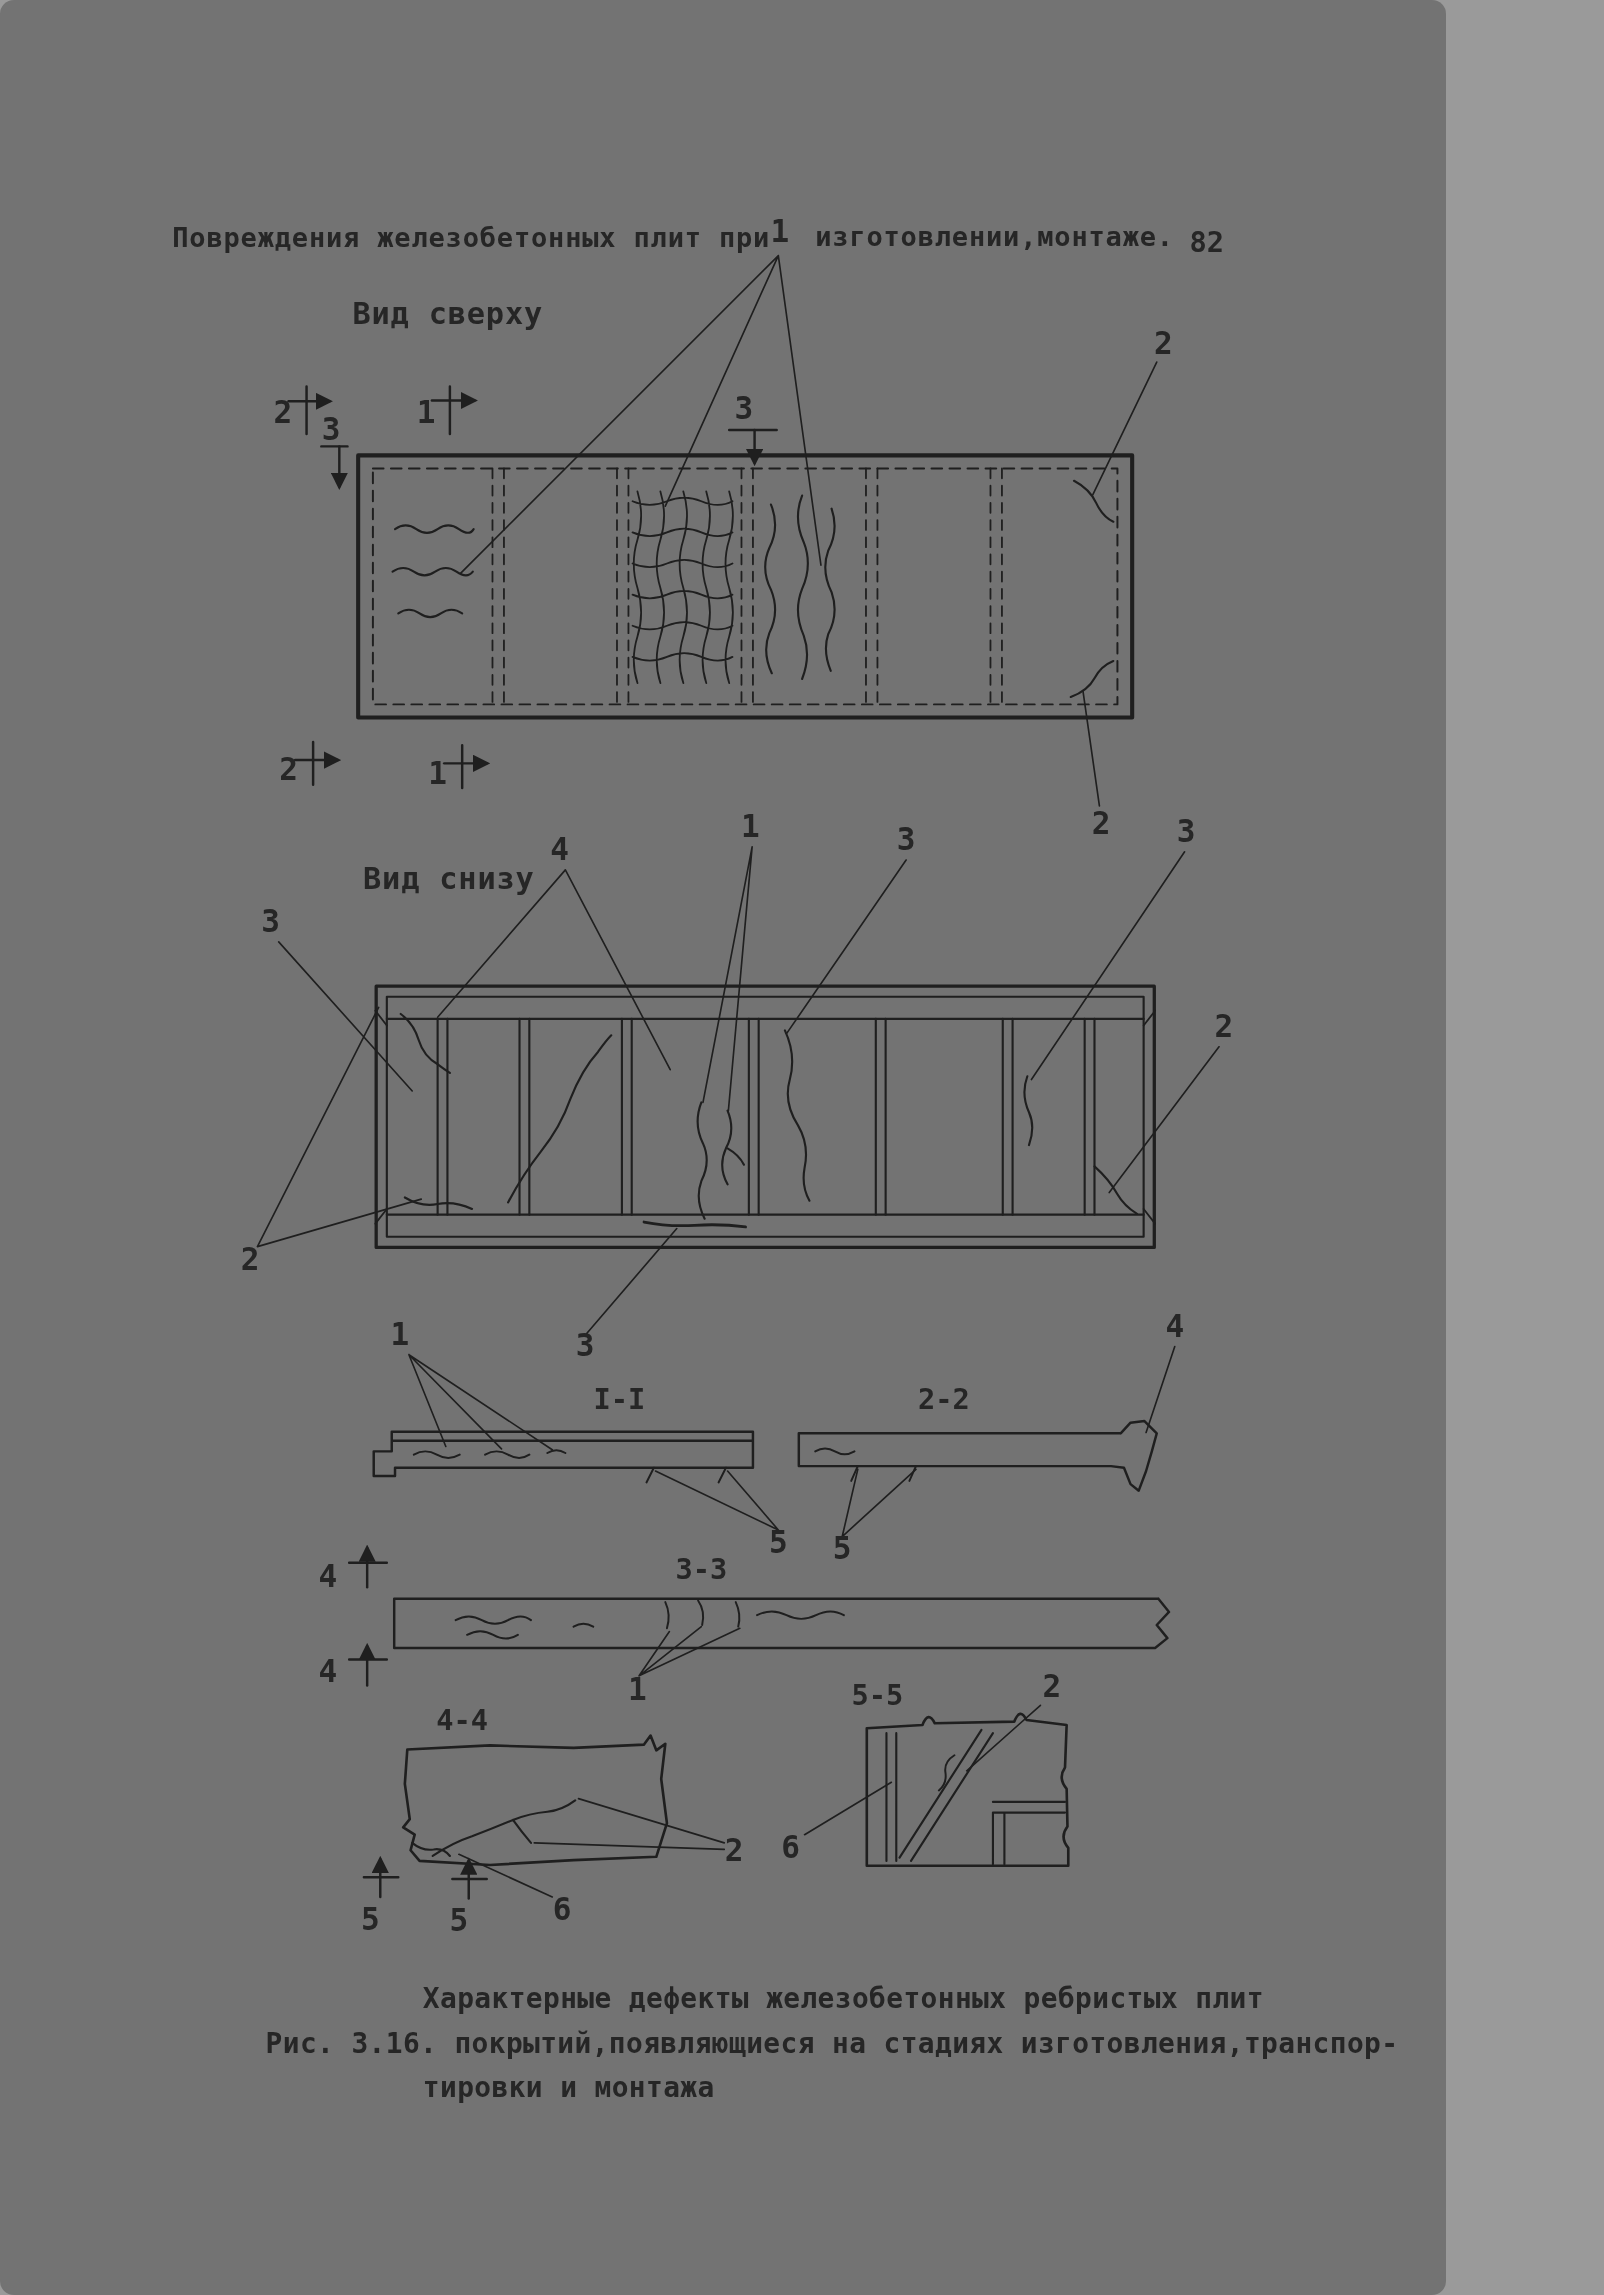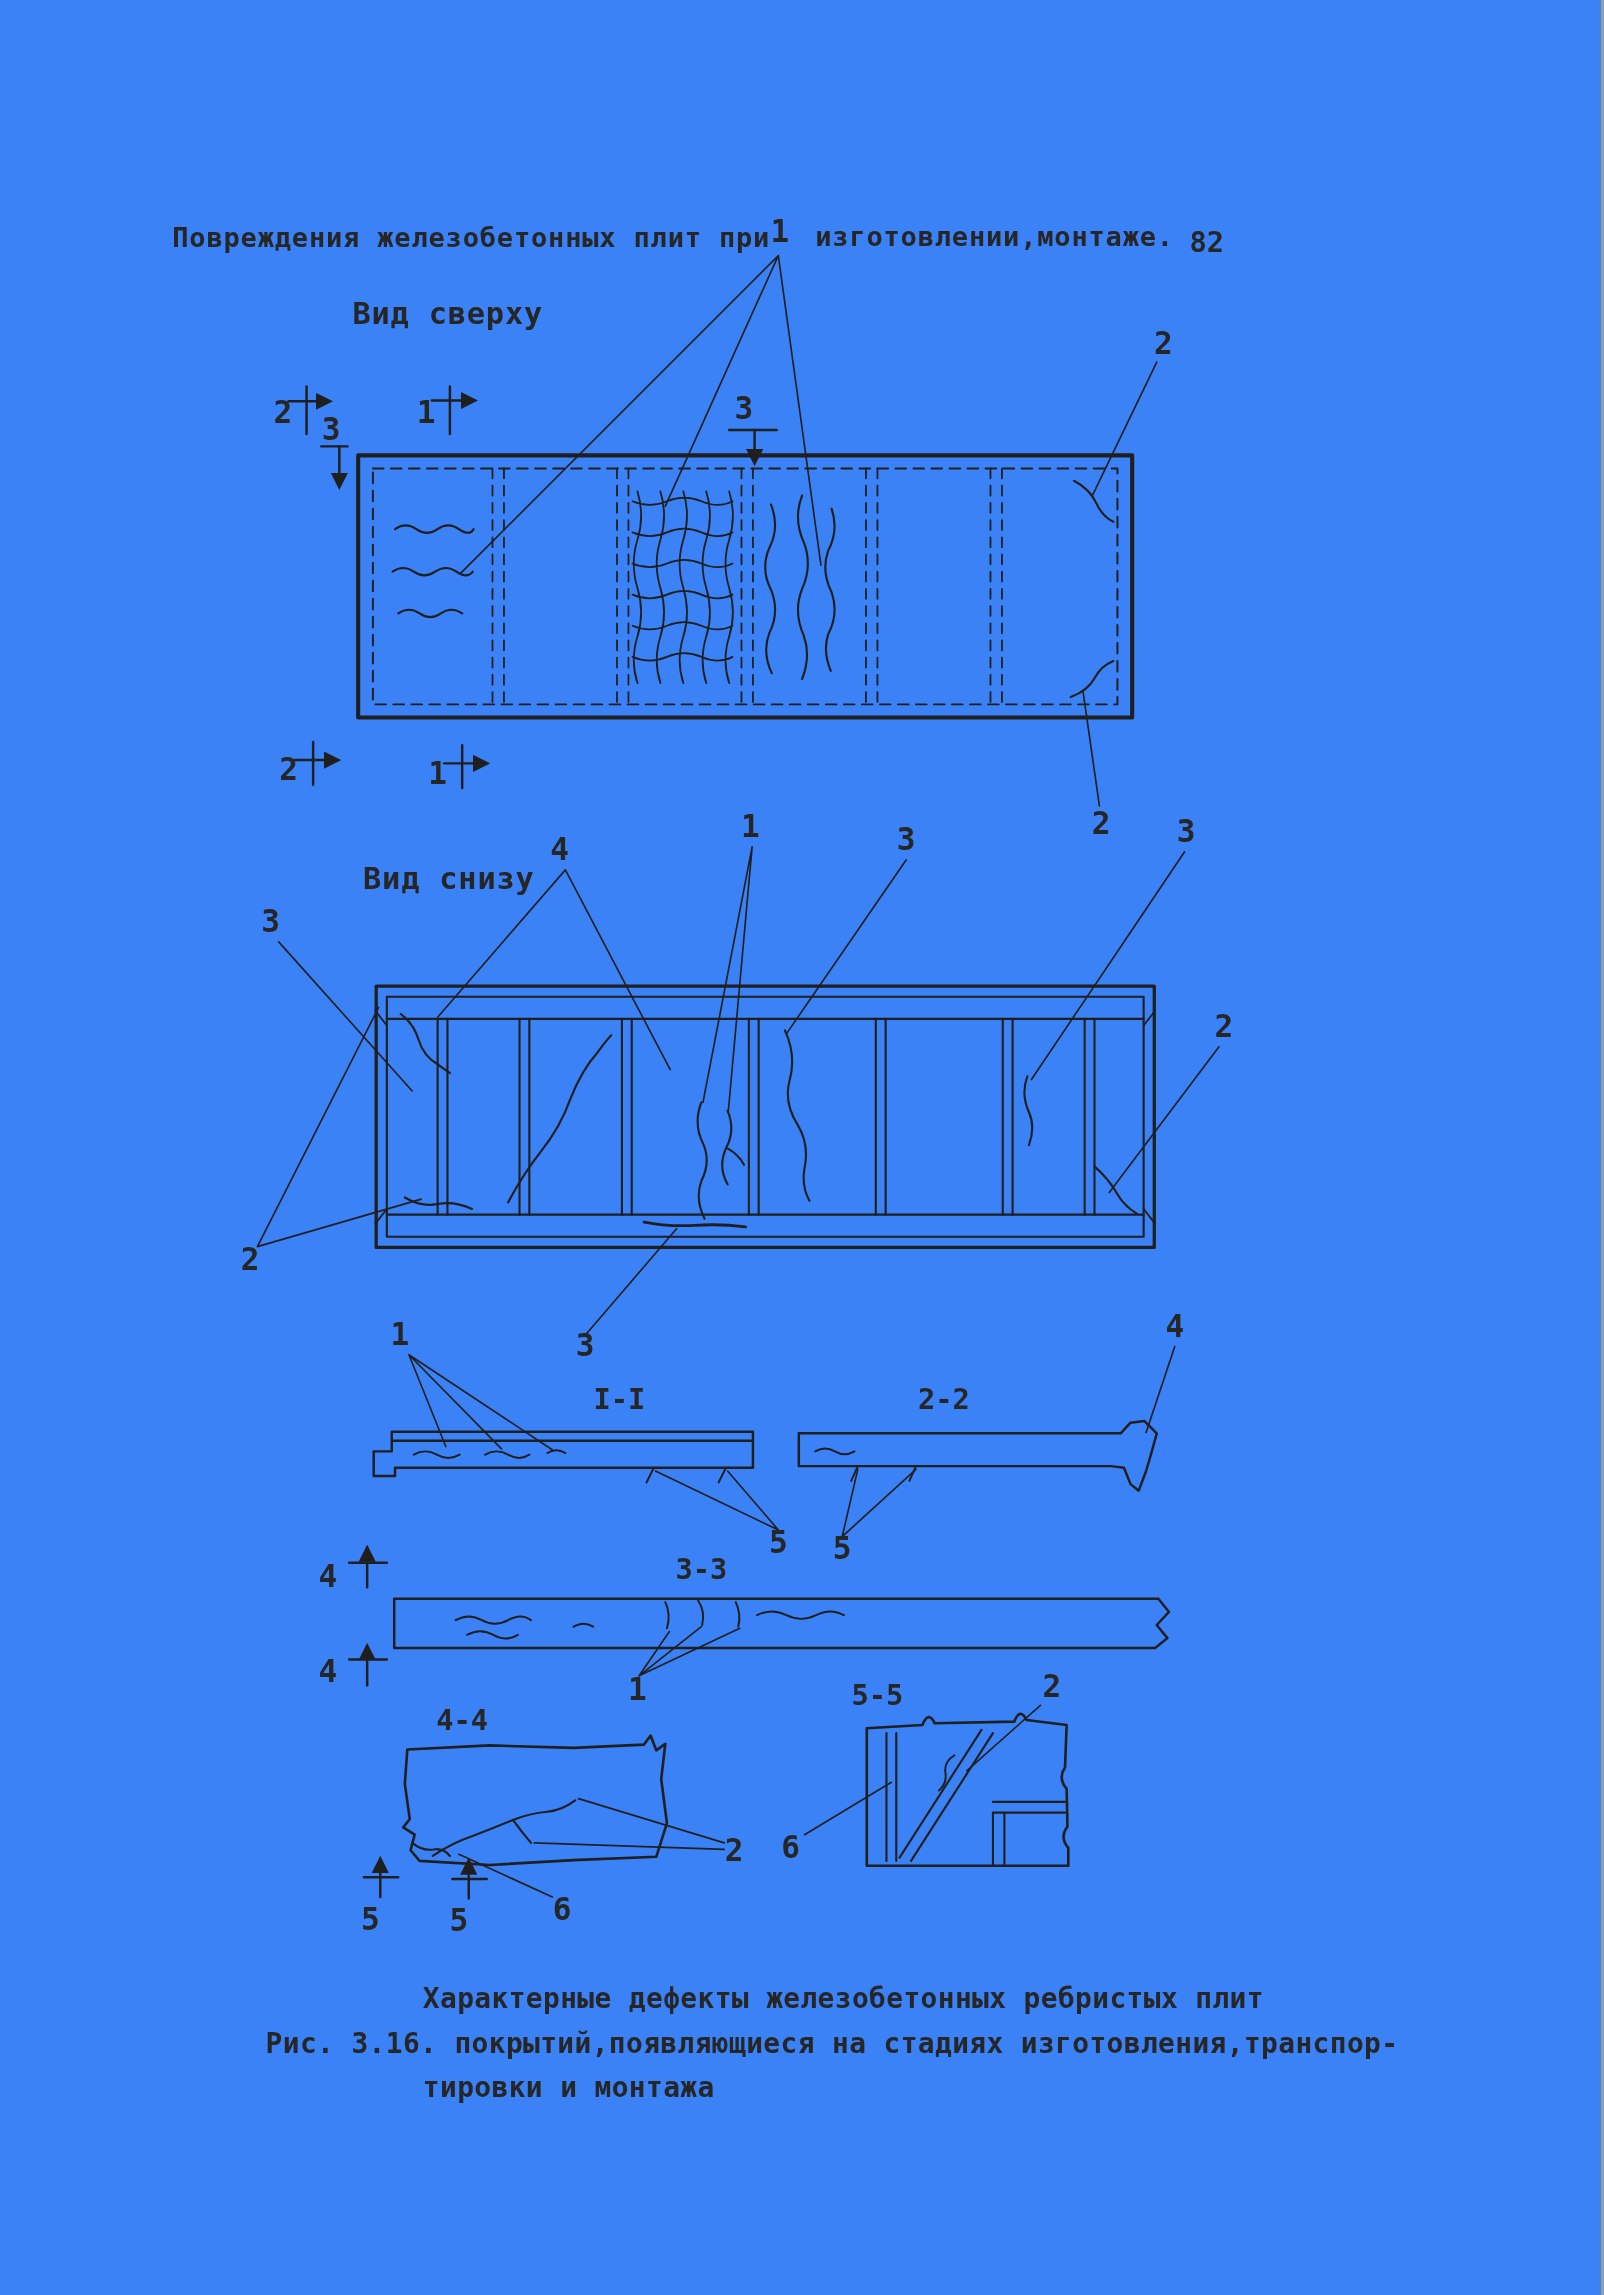--- a/index.html
+++ b/index.html
@@ -1,21 +1,22 @@
 <!DOCTYPE html>
 <html style="font-size:13px"><head>
 <meta charset="utf-8">
 <style>
   html,body{margin:0;padding:0;background:#9a9a9a;}
   .page{
     position:relative;
-    width:1601px;height:2295px;
-    background:#3b82f6;
+    width:1446px;height:2295px;
+    background:#737373;
     font-family:"DejaVu Sans Mono",monospace;
     overflow:hidden;
+    border-radius:14px;
   }
   svg{display:block;}
   .ink{stroke:#1f1f1f;fill:none;stroke-linecap:round;stroke-linejoin:round;}
   text{
     fill:#262626;
     font-family:"DejaVu Sans Mono",monospace;
     font-weight:700;
   }
   .num{font-size:38px;}
   .title{font-size:37px;letter-spacing:1px;}

